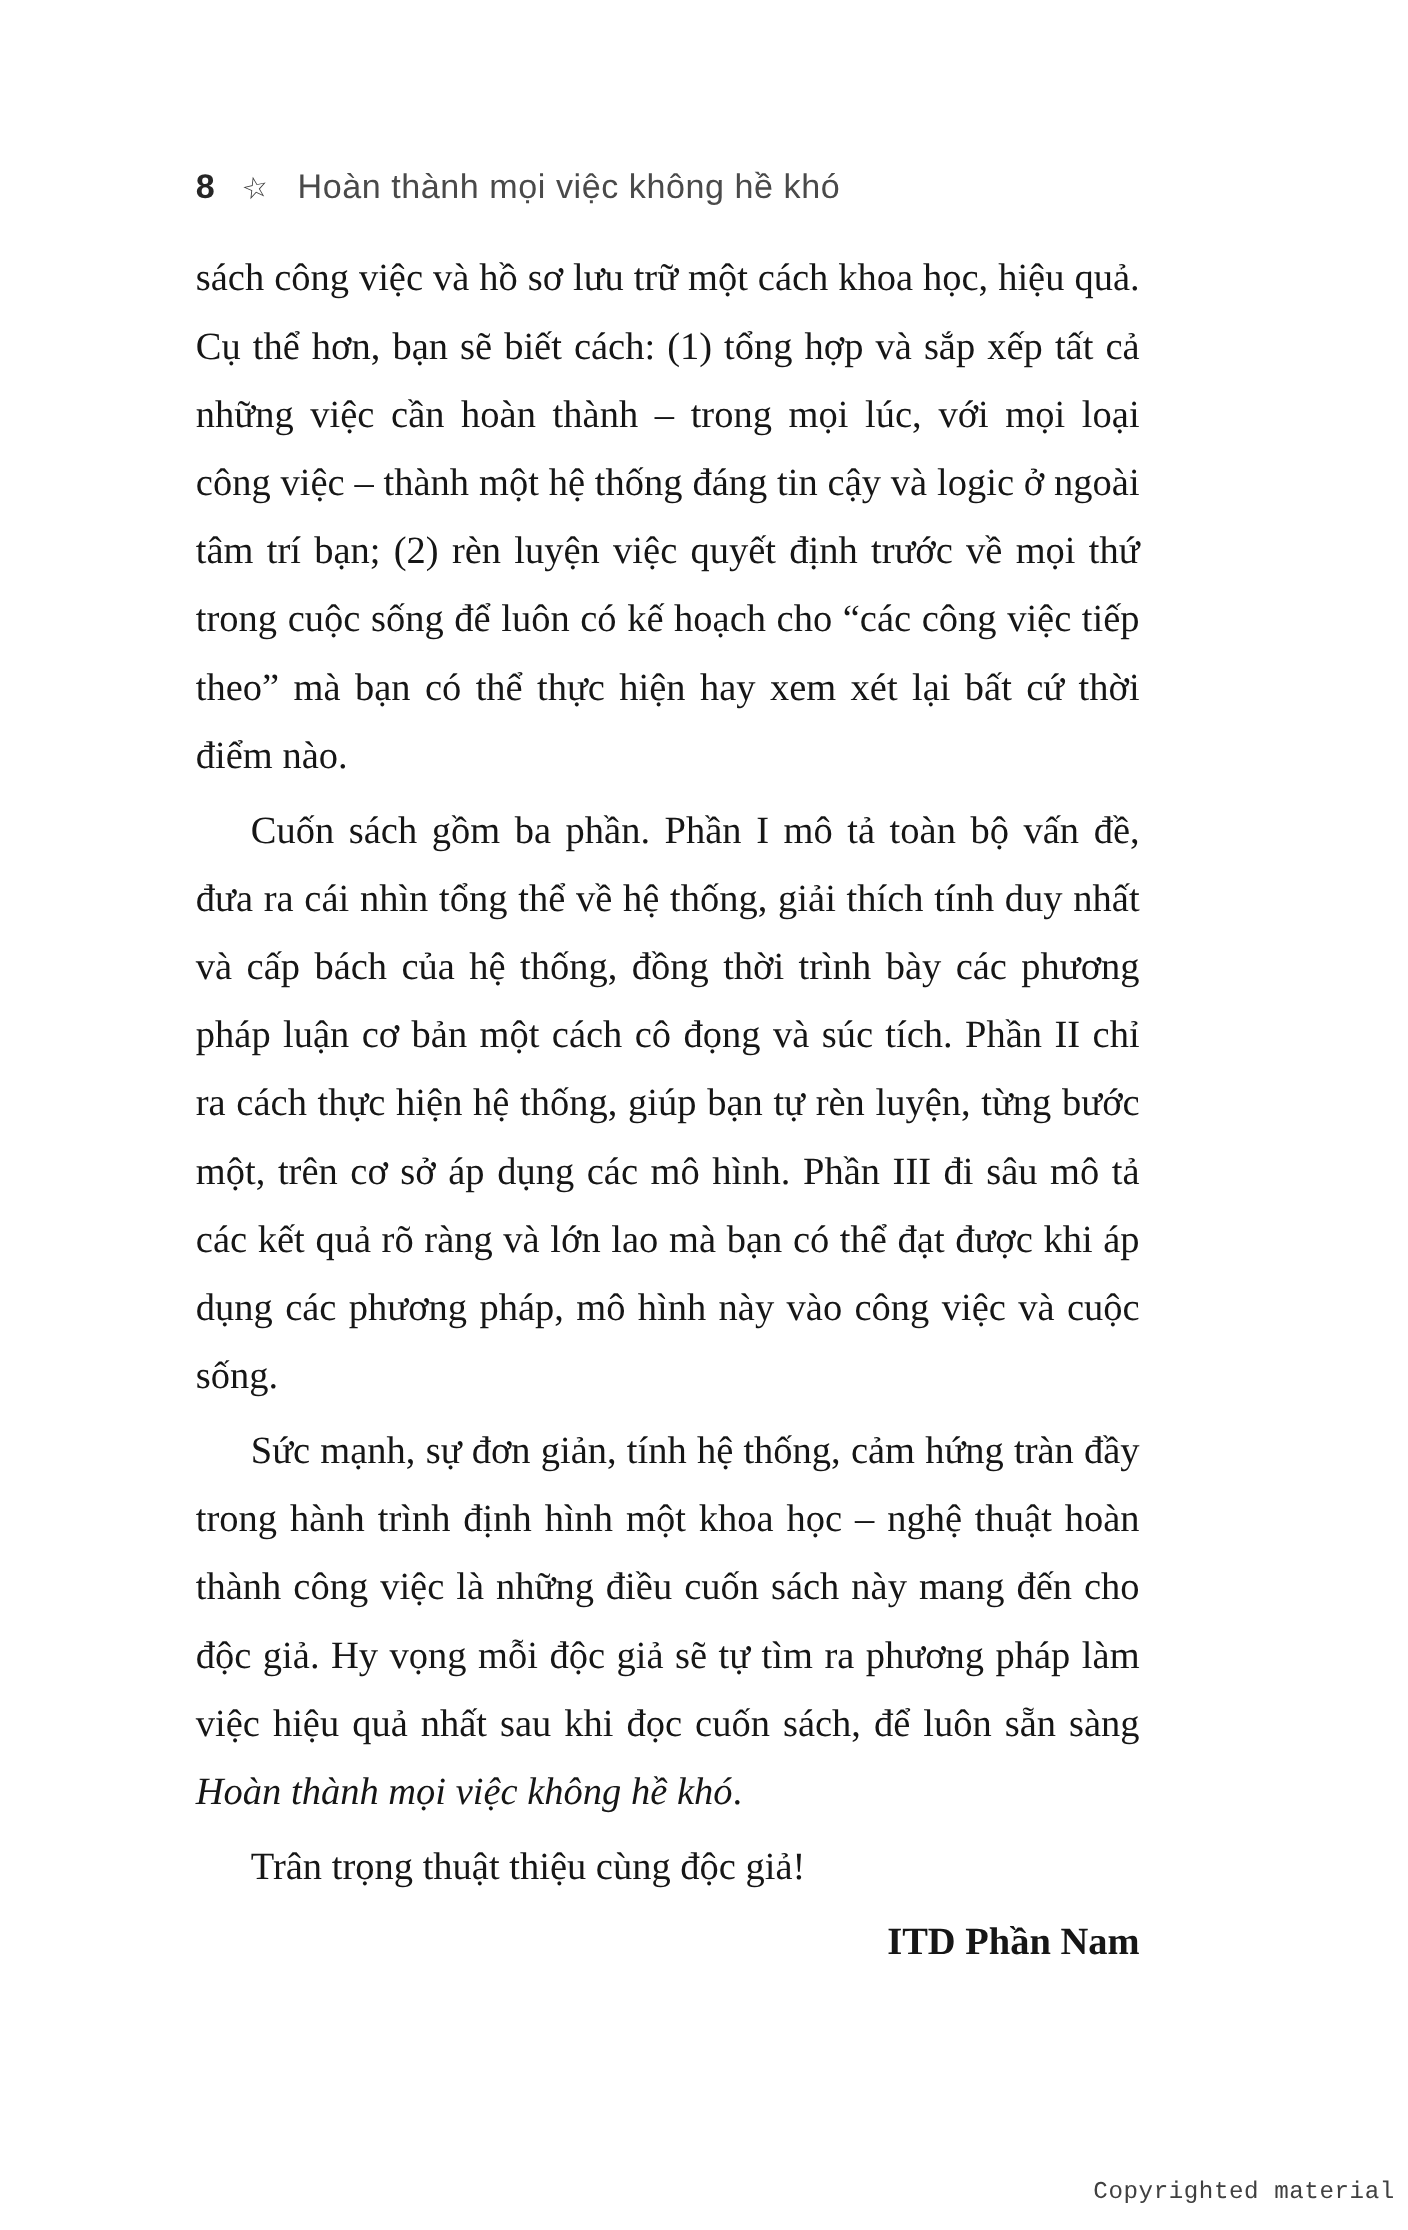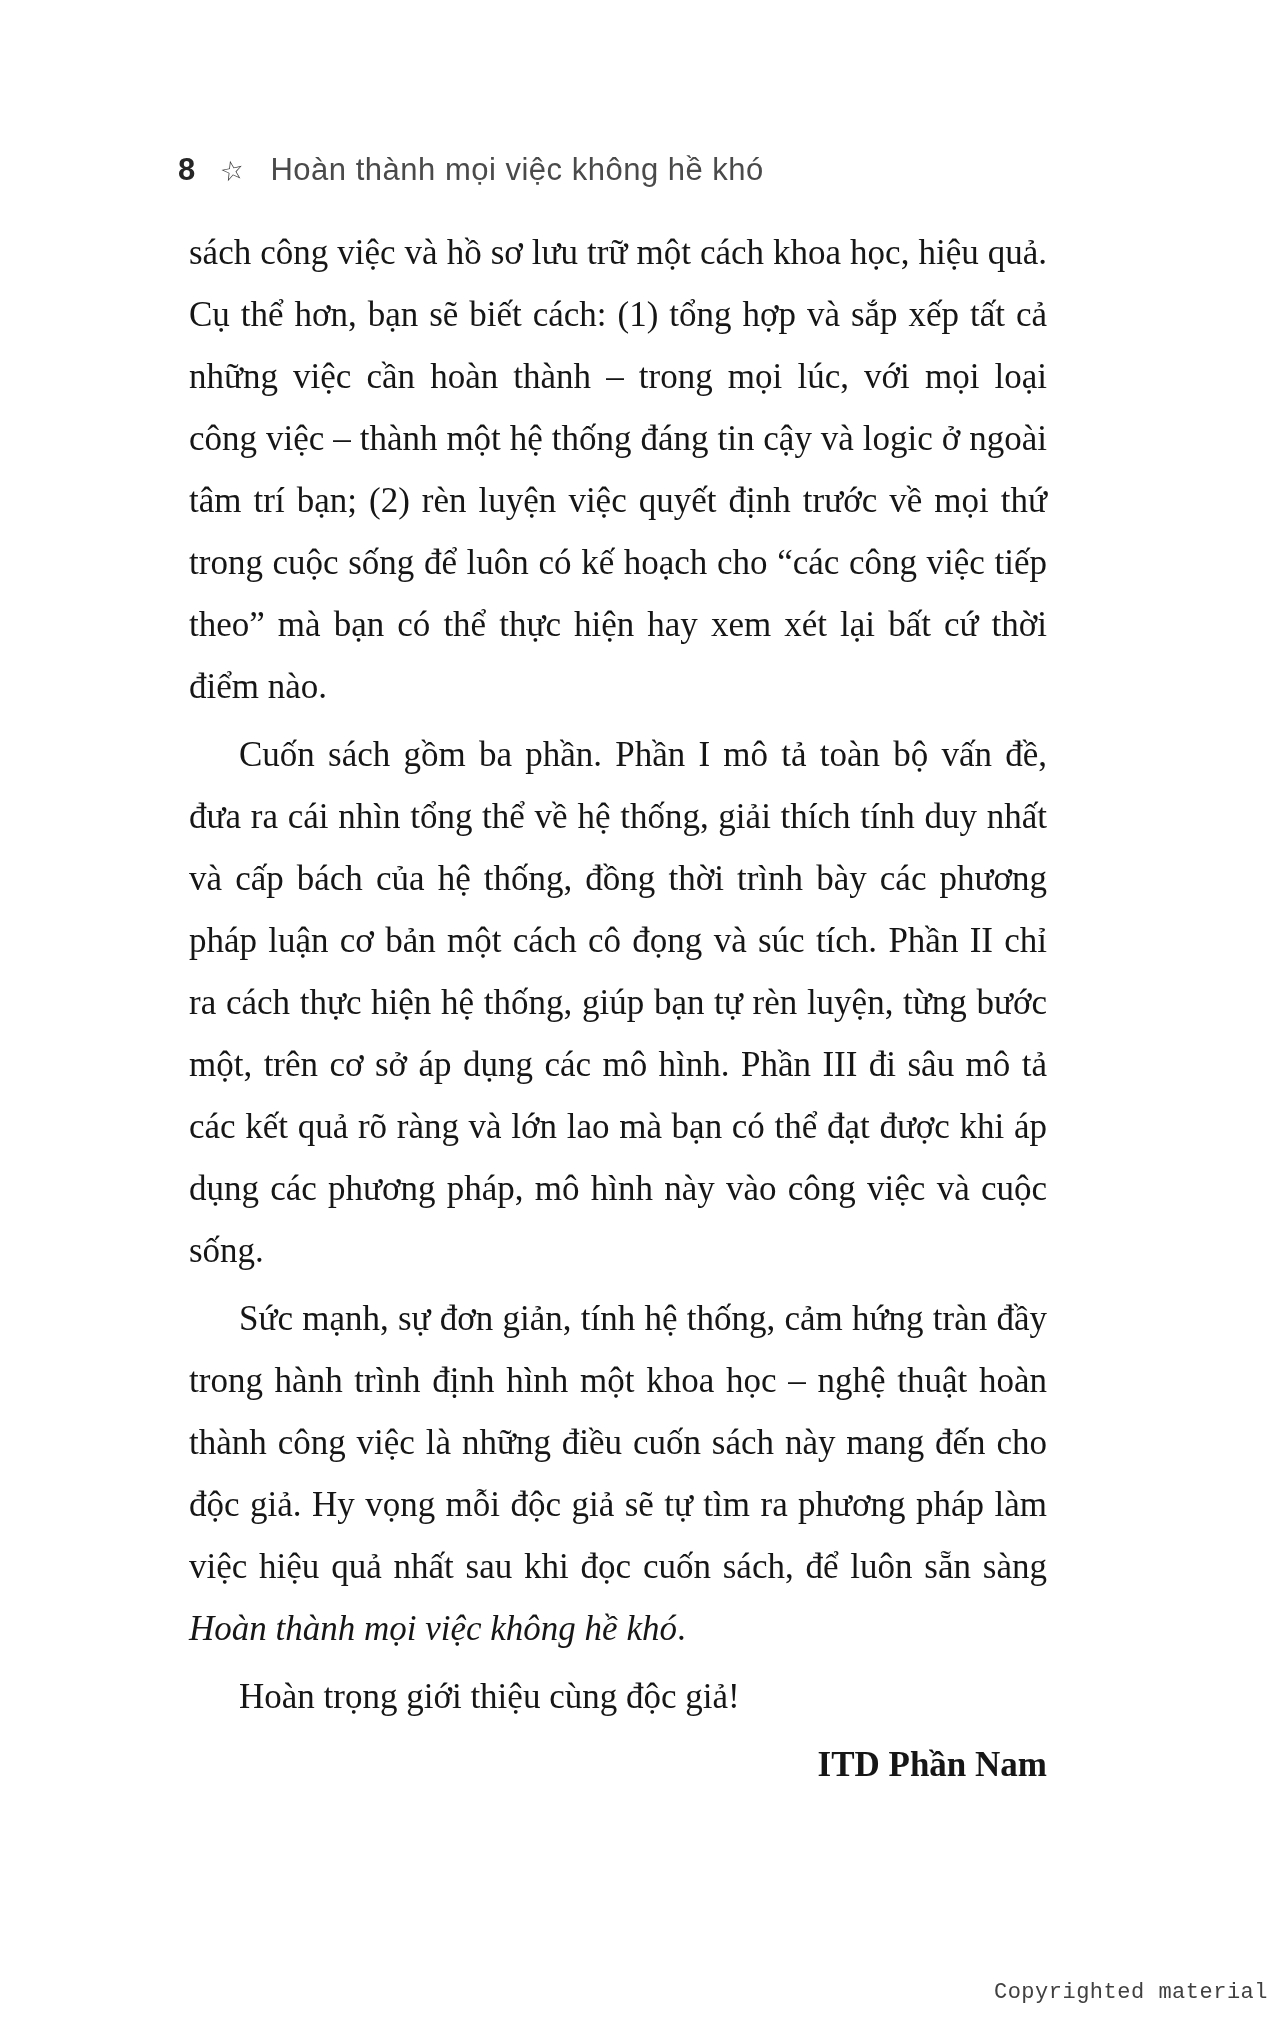--- a/index.html
+++ b/index.html
@@ -37,21 +37,21 @@
     font-size: 27px;
     color: #3c3c3c;
     margin-right: 26px;
     display: inline-block;
     transform: rotate(-12deg);
   }
   
   .text-block {
     position: absolute;
     top: 222px;
-    left: 189px;
+    left: 178px;
     width: 858px;
     font-size: 35px;
     line-height: 62px;
     color: #161616;
     text-align: justify;
   }
   .text-block p {
     margin: 0 0 6px 0;
   }
   .text-block p.indent {
@@ -87,20 +87,20 @@
     <span class="title">Hoàn thành mọi việc không hề khó</span>
   </div>
 
   <div class="text-block">
     <p><span>sách công việc và hồ sơ lưu trữ một cách khoa học, hiệu quả. Cụ thể hơn, bạn sẽ biết cách: (1) tổng hợp và sắp xếp tất cả những việc cần hoàn thành – trong mọi lúc, với mọi loại công việc – thành một hệ thống đáng tin cậy và logic ở ngoài tâm trí bạn; (2) rèn luyện việc quyết định trước về mọi thứ trong cuộc sống để luôn có kế hoạch cho “các công việc tiếp theo” mà bạn có thể thực hiện hay xem xét lại bất cứ thời điểm nào.</span></p>
 
     <p class="indent"><span>Cuốn sách gồm ba phần. Phần I mô tả toàn bộ vấn đề, đưa ra cái nhìn tổng thể về hệ thống, giải thích tính duy nhất và cấp bách của hệ thống, đồng thời trình bày các phương pháp luận cơ bản một cách cô đọng và súc tích. Phần II chỉ ra cách thực hiện hệ thống, giúp bạn tự rèn luyện, từng bước một, trên cơ sở áp dụng các mô hình. Phần III đi sâu mô tả các kết quả rõ ràng và lớn lao mà bạn có thể đạt được khi áp dụng các phương pháp, mô hình này vào công việc và cuộc sống.</span></p>
 
     <p class="indent"><span>Sức mạnh, sự đơn giản, tính hệ thống, cảm hứng tràn đầy trong hành trình định hình một khoa học – nghệ thuật hoàn thành công việc là những điều cuốn sách này mang đến cho độc giả. Hy vọng mỗi độc giả sẽ tự tìm ra phương pháp làm việc hiệu quả nhất sau khi đọc cuốn sách, để luôn sẵn sàng </span><i>Hoàn thành mọi việc không hề khó</i><span>.</span></p>
 
-    <p class="indent no-justify">Hoàn trọng giới thiệu cùng độc giả!</p>
+    <p class="indent no-justify">Trân trọng thuật thiệu cùng độc giả!</p>
 
     <p class="signature">ITD Phần Nam</p>
   </div>
 
   <div class="watermark">Copyrighted material</div>
 
 </div>
 
 </body></html>

